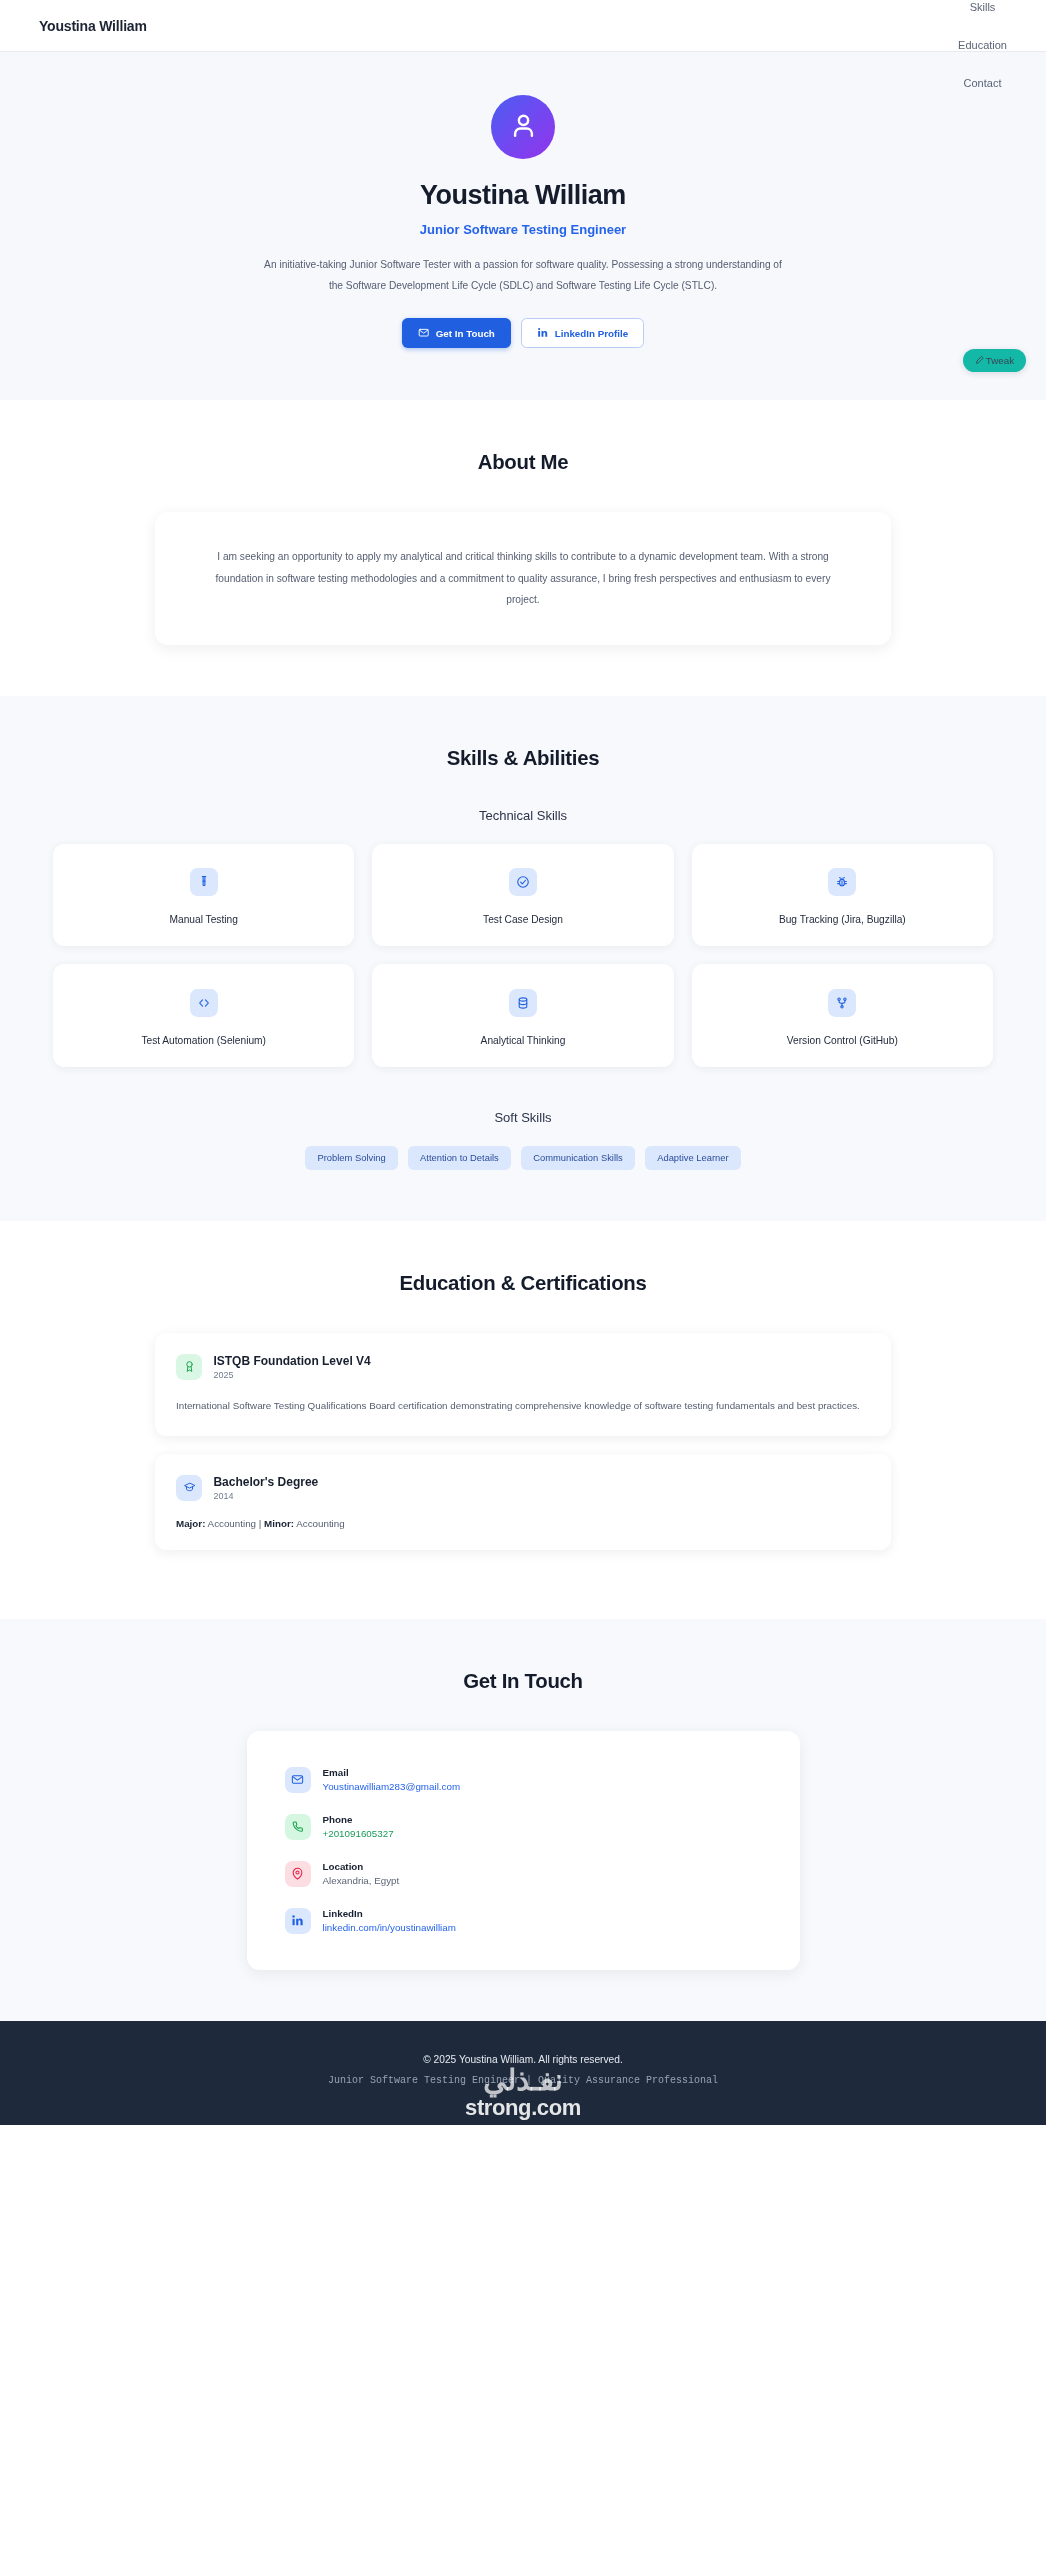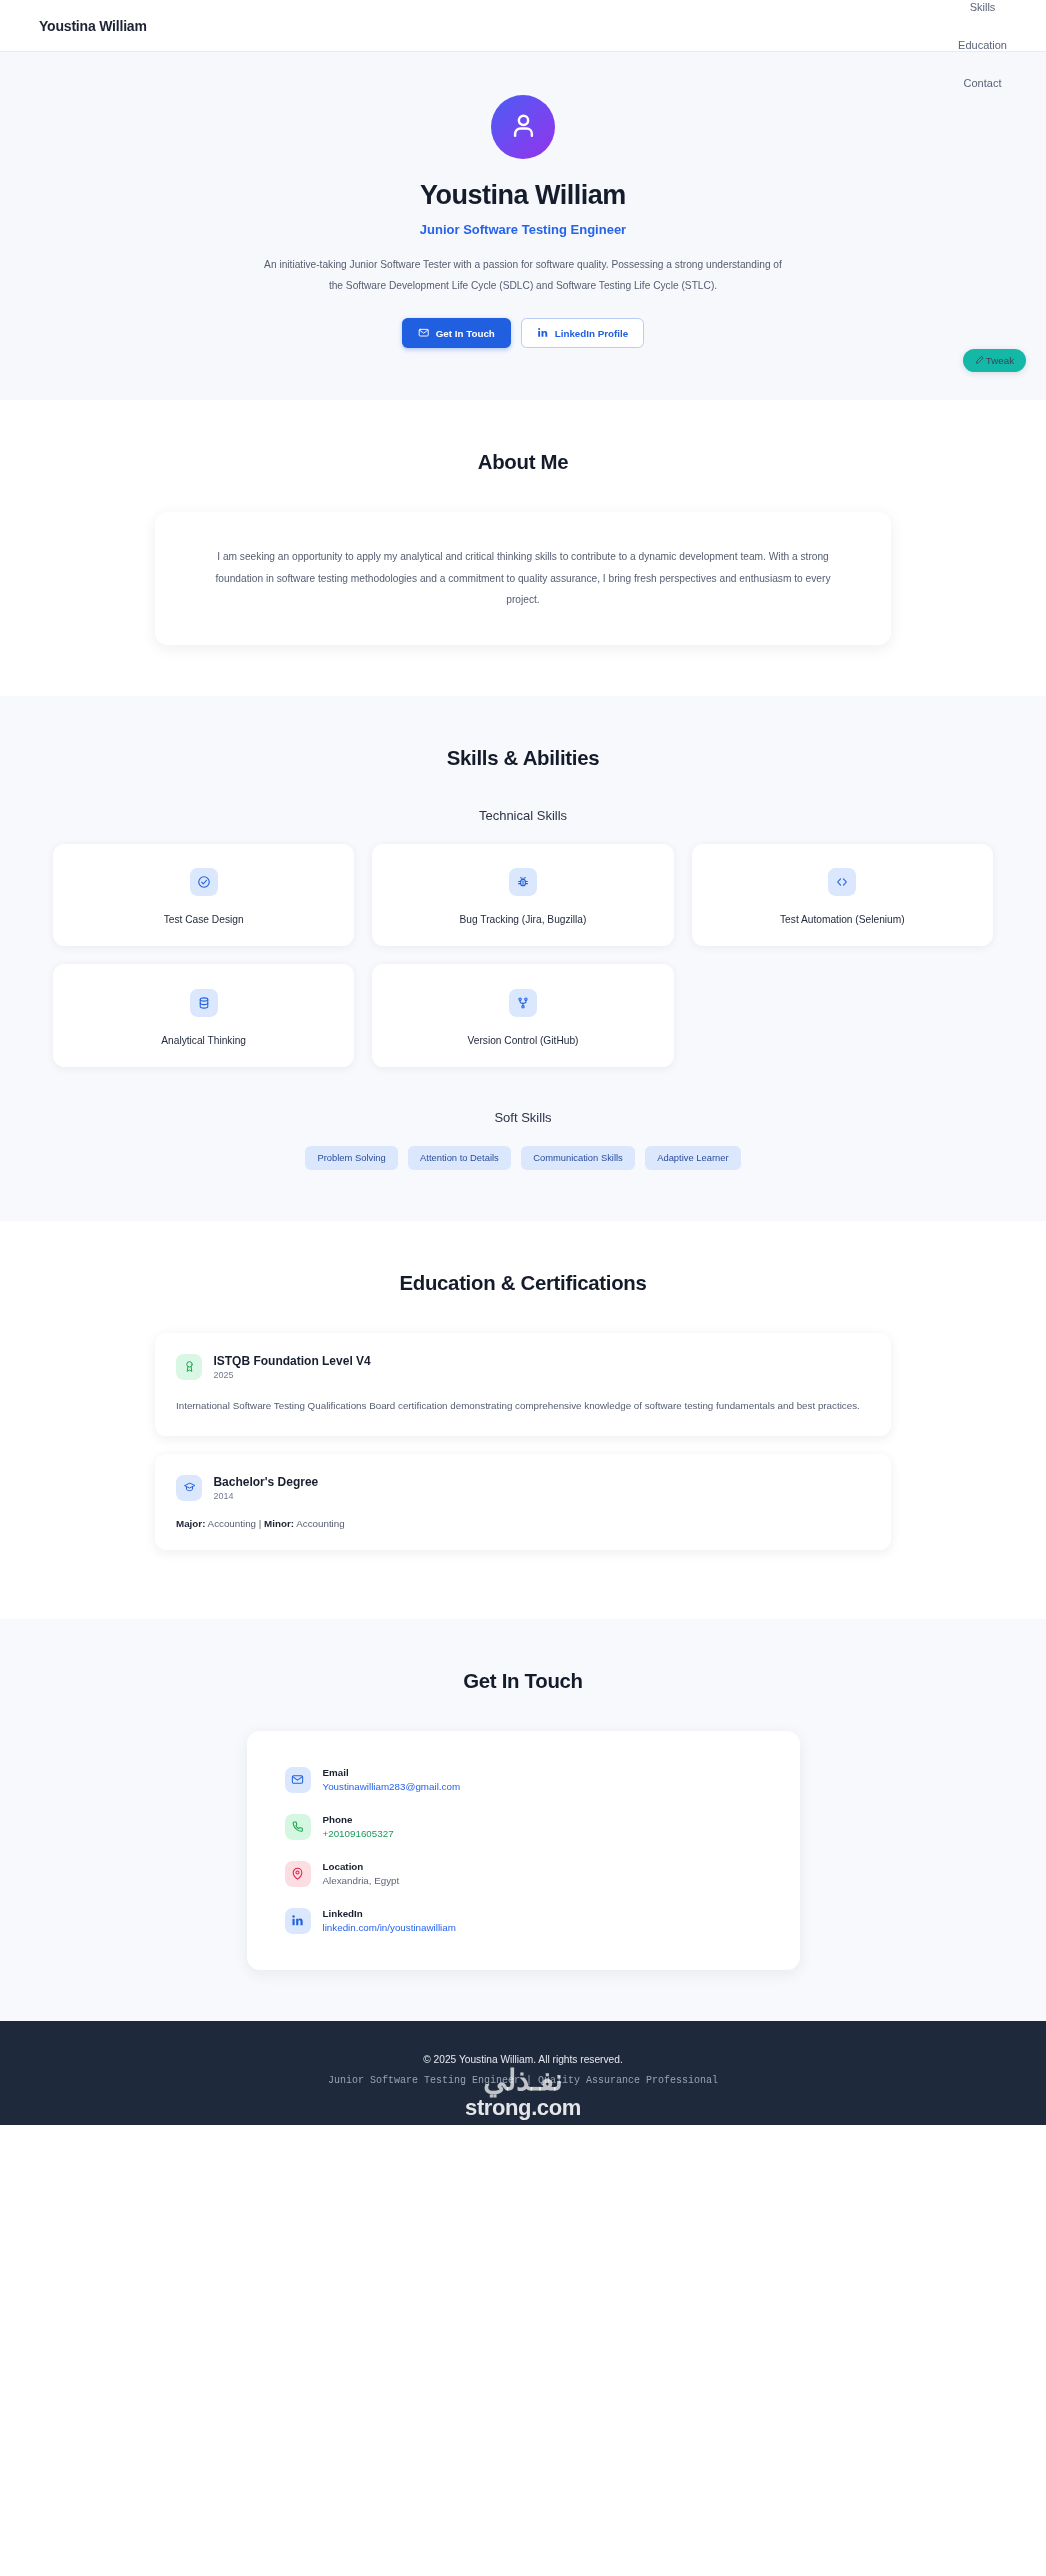--- a/index.html
+++ b/index.html
@@ -367,20 +367,29 @@
     </div>
   </div>
 </section>
 
 <section class="section sec-tint">
   <h2 class="sec-title">Skills &amp; Abilities</h2>
   <h3 class="sub-title">Technical Skills</h3>
 
   <div class="skills-grid">
 
+    <div class="skill-card">
+      <div class="skill-ico">
+        <svg viewBox="0 0 24 24" fill="none" stroke="#1f5fe0" stroke-width="1.9" stroke-linecap="round" stroke-linejoin="round">
+          <path d="M9 2.5h6M10.5 2.5v15a2.5 2.5 0 0 0 3 0v-15"></path>
+            <path d="M10.5 10.5h3"></path>
+        </svg>
+      </div>
+      <div class="skill-label">Manual Testing</div>
+    </div>
 
     <div class="skill-card">
       <div class="skill-ico">
         <svg viewBox="0 0 24 24" fill="none" stroke="#1f5fe0" stroke-width="1.9" stroke-linecap="round" stroke-linejoin="round">
           <circle cx="12" cy="12" r="9"></circle>
             <path d="M8 12.3l2.8 2.8L16.3 9"></path>
         </svg>
       </div>
       <div class="skill-label">Test Case Design</div>
     </div>

